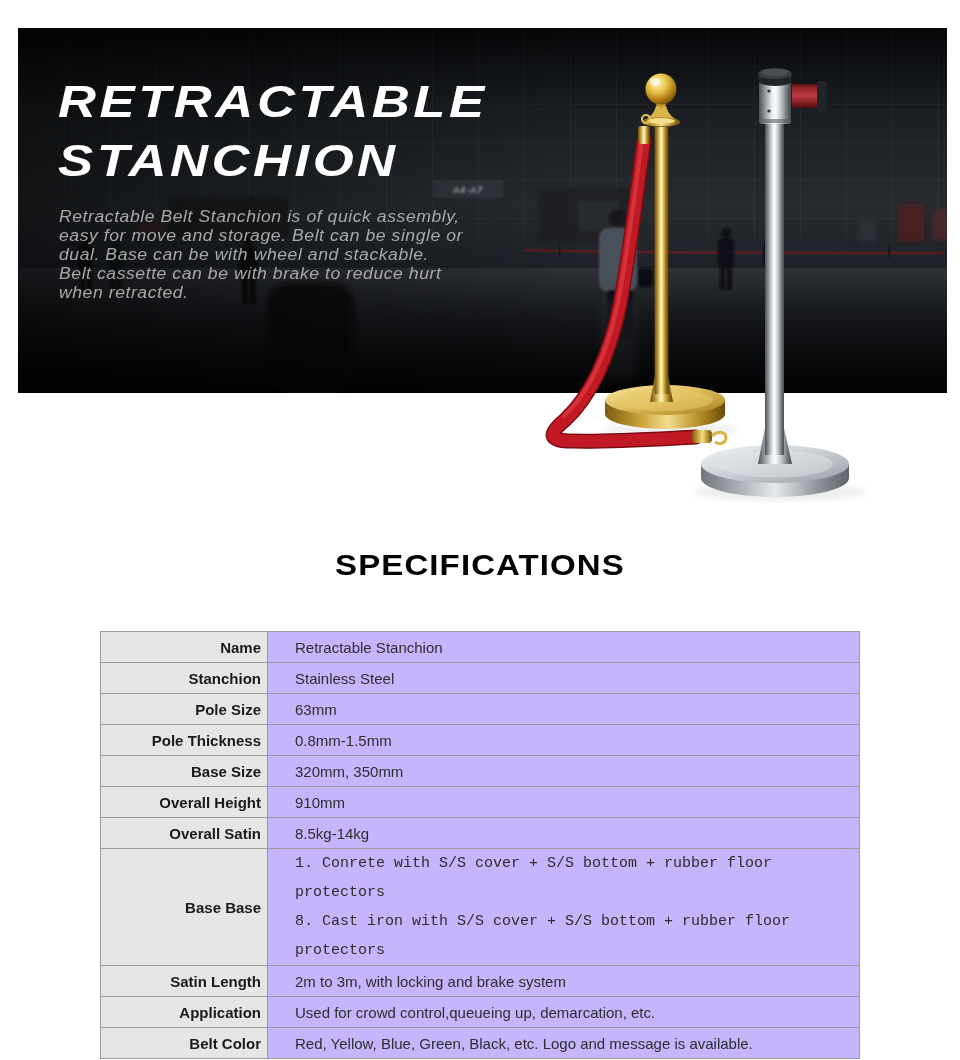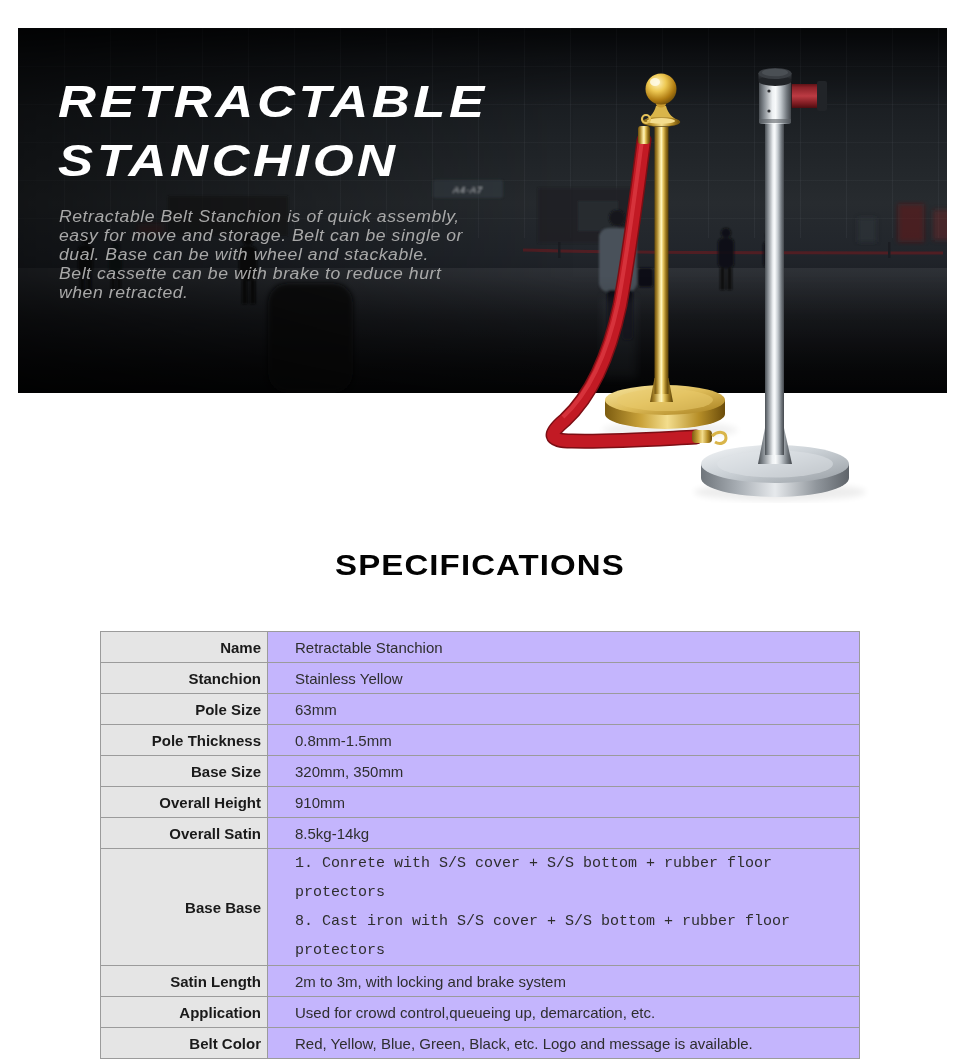--- a/index.html
+++ b/index.html
@@ -320,21 +320,21 @@
         <col style="width:167px">
         <col>
       </colgroup>
     <tbody>
       <tr>
         <td class="label">Name</td>
         <td class="value">Retractable Stanchion</td>
       </tr>
       <tr>
         <td class="label">Stanchion</td>
-        <td class="value">Stainless Yellow</td>
+        <td class="value">Stainless Steel</td>
       </tr>
       <tr>
         <td class="label">Pole Size</td>
         <td class="value">63mm</td>
       </tr>
       <tr>
         <td class="label">Pole Thickness</td>
         <td class="value">0.8mm-1.5mm</td>
       </tr>
       <tr>

